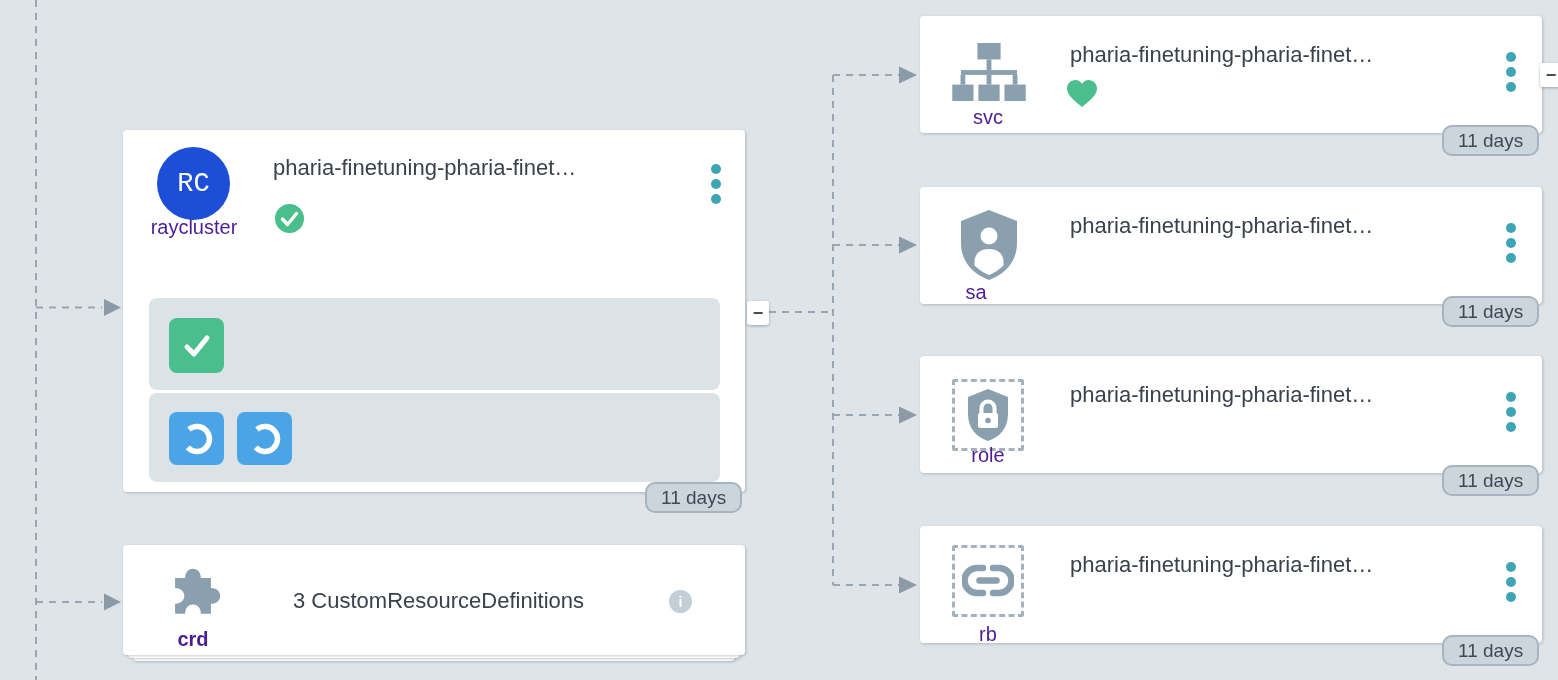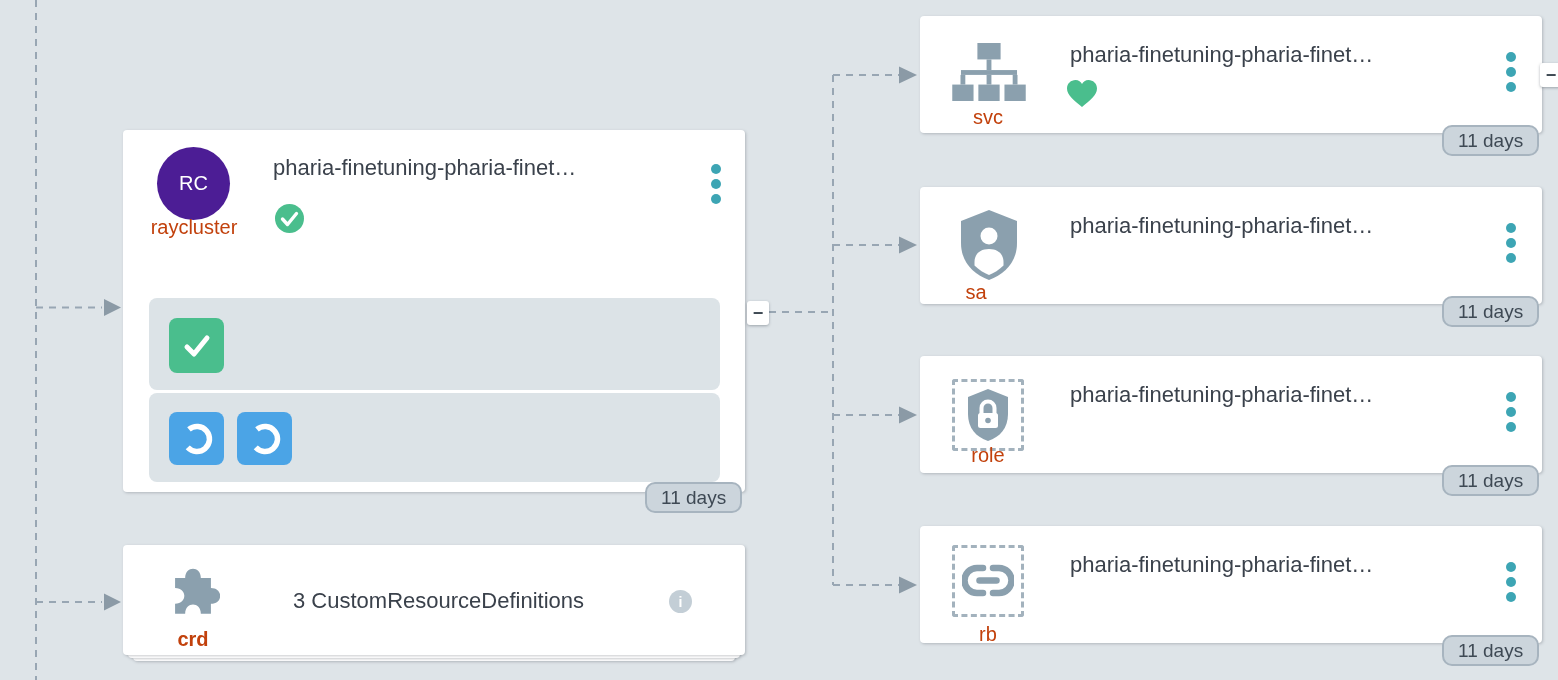--- a/index.html
+++ b/index.html
@@ -12,21 +12,21 @@
   .connectors{position:absolute;left:0;top:0;z-index:0;}
   .node{
     position:absolute;background:#ffffff;border-radius:4px;
     box-shadow:1px 1px 3px rgba(60,70,80,.28);z-index:2;
   }
   .stack-layer{
     position:absolute;background:#ffffff;border-radius:4px;
     box-shadow:1px 1px 3px rgba(60,70,80,.28);
   }
   .kind-label{
-    position:absolute;color:#c2410c;font-size:20px;text-align:center;
+    position:absolute;color:#4c1d95;font-size:20px;text-align:center;
     white-space:nowrap;
   }
   .title{
     position:absolute;color:#3a414b;font-size:22px;white-space:nowrap;
     overflow:hidden;text-overflow:ellipsis;max-width:420px;
   }
   .badge{
     position:absolute;height:27px;line-height:27px;padding:0 14px;
     background:#ccd5dc;border:2px solid #a7b4bf;border-radius:10px;
     color:#3e4954;font-size:19px;white-space:nowrap;z-index:3;
@@ -37,22 +37,22 @@
   }
   .kebab .dot{width:10px;height:10px;border-radius:50%;background:#3da5b4;}
   .minus-btn{
     position:absolute;width:22px;height:24px;background:#ffffff;border-radius:3px;
     box-shadow:0 1px 3px rgba(60,70,80,.4);color:#3f4a54;font-size:18px;
     font-weight:bold;display:flex;align-items:center;justify-content:center;
     z-index:4;cursor:pointer;line-height:1;
   }
   .avatar{
     position:absolute;width:73px;height:73px;border-radius:50%;
-    background:#4c1d95;color:#ffffff;font-size:20px;
-    display:flex;align-items:center;justify-content:center;
+    background:#1d4ed8;color:#ffffff;font-size:27px;
+    display:flex;align-items:center;justify-content:center;font-family:Liberation Mono, monospace;
   }
   .pod-panel{position:absolute;background:#dce3e7;border-radius:8px;}
   .pod-square{
     position:absolute;width:55px;border-radius:8px;
     display:flex;align-items:center;justify-content:center;cursor:pointer;
   }
   .pod-green{background:#4abe8d;height:55px;}
   .pod-blue{background:#4ba4e6;height:53px;}
   .status-circle{
     position:absolute;width:29px;height:29px;border-radius:50%;background:#4abe8d;

